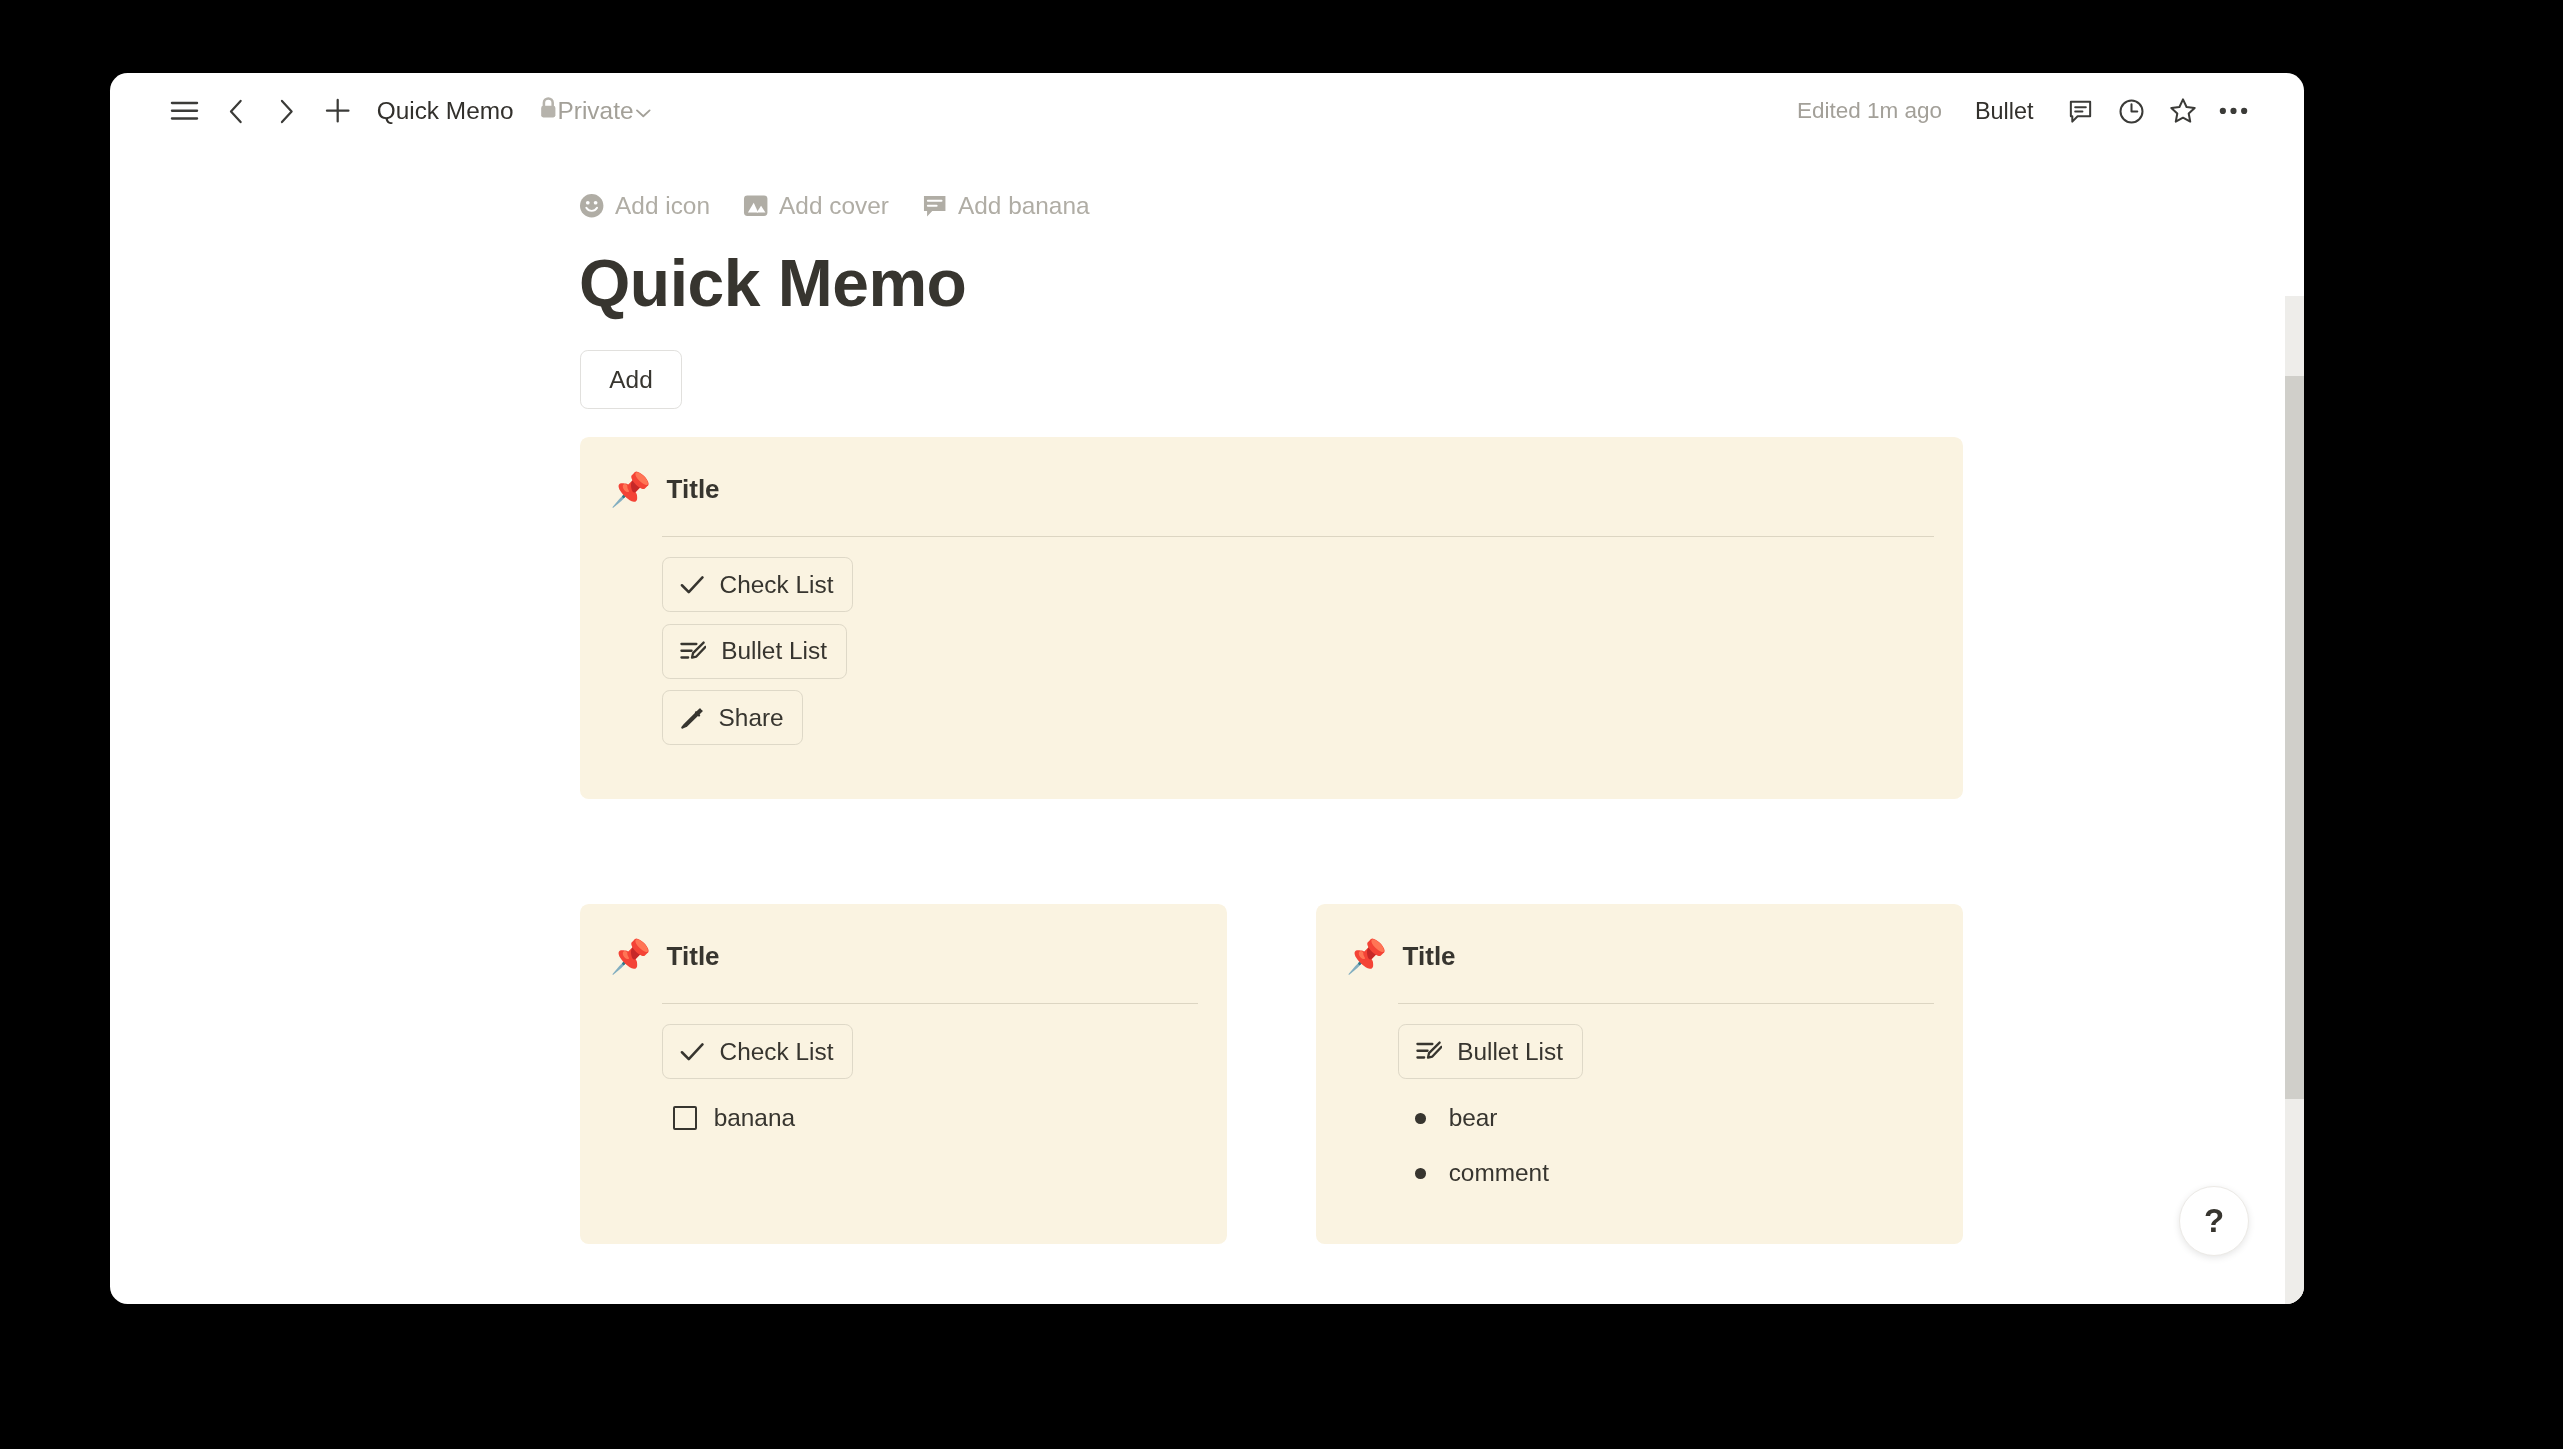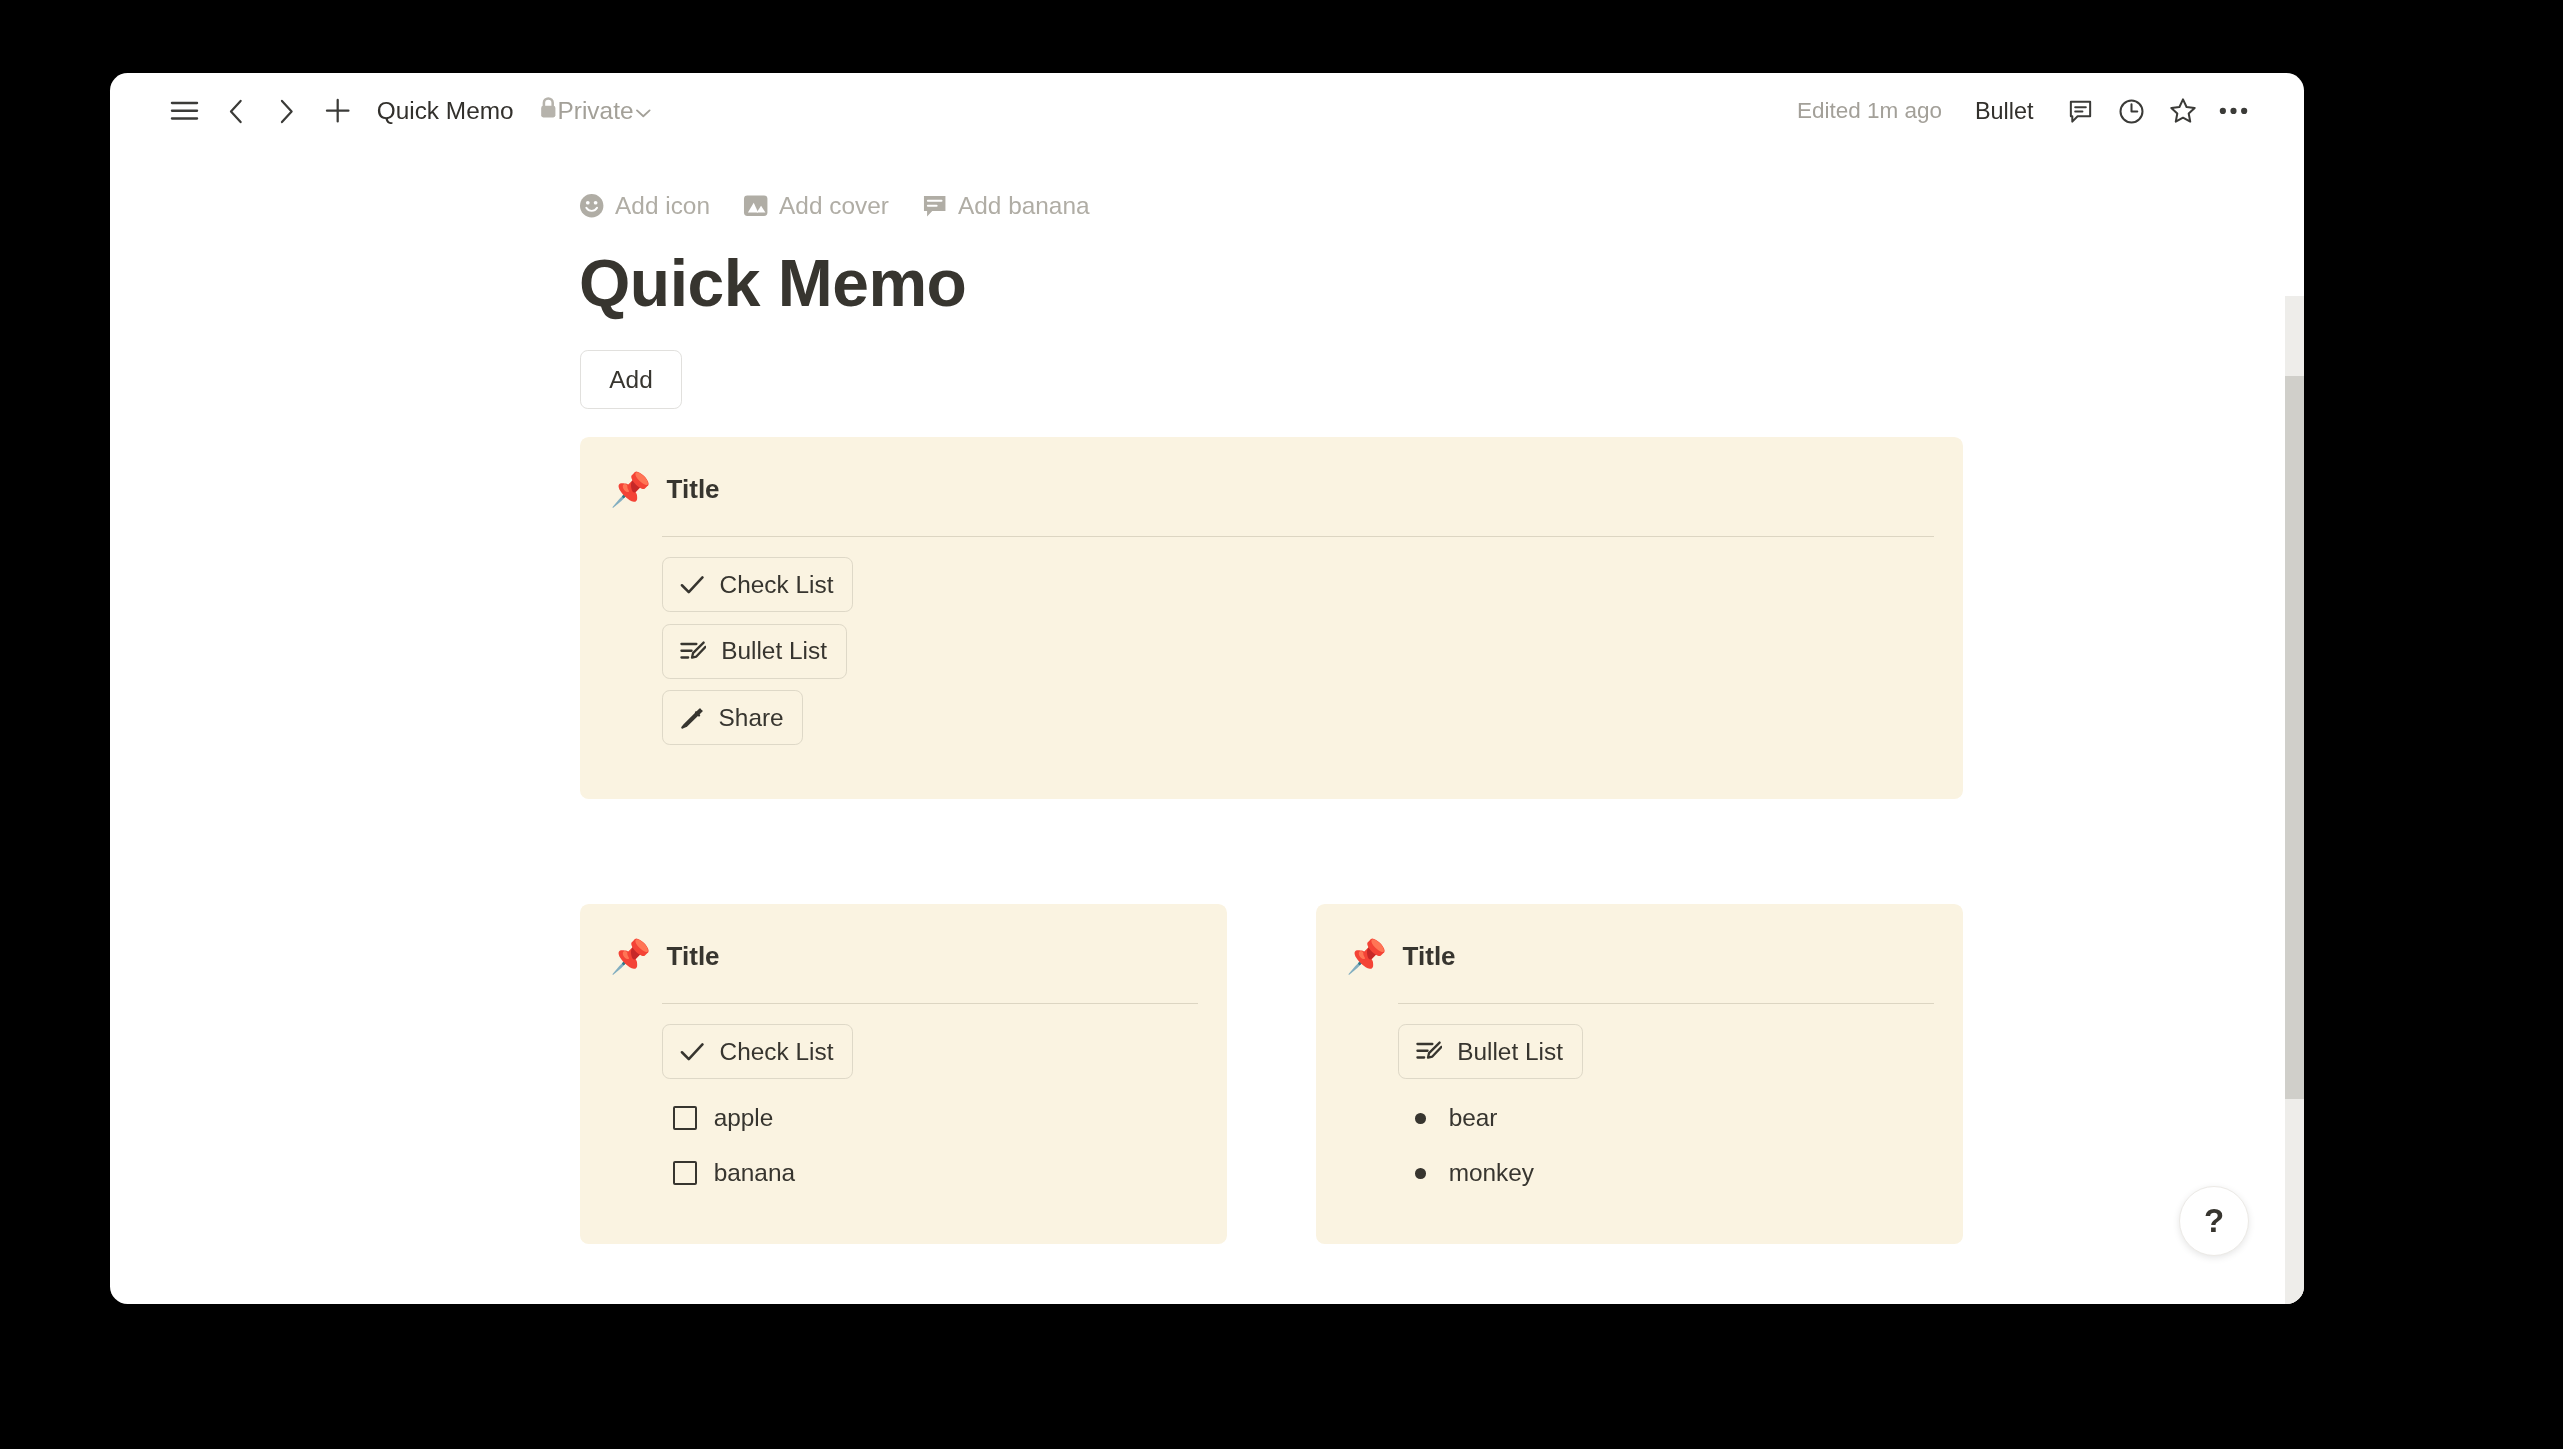--- a/index.html
+++ b/index.html
@@ -454,24 +454,20 @@
 
             <div><button class="tool-btn">
               <span>
                 <svg width="24.4" height="19.5" viewBox="0 0 25 20" fill="none" stroke="#37352f" stroke-width="2.6" stroke-linecap="round" stroke-linejoin="round">
                   <polyline points="2,10.5 9,17.5 23,2.5"></polyline>
                 </svg>
               </span>
               <span>Check List</span>
             </button></div>
 
-            <div class="list-item">
-              <span class="checkbox-box"></span>
-              <span>apple</span>
-            </div>
 
             <div class="list-item">
               <span class="checkbox-box"></span>
               <span>banana</span>
             </div>
 
           </div>
         </div>
 
         <div id="memo-card-3" class="memo-card">
@@ -494,21 +490,21 @@
               <span>Bullet List</span>
             </button></div>
 
             <div class="list-item">
               <span class="bullet-dot"></span>
               <span>bear</span>
             </div>
 
             <div class="list-item">
               <span class="bullet-dot"></span>
-              <span>monkey</span>
+              <span>comment</span>
             </div>
 
           </div>
         </div>
 
       </div>
     </div>
 
     <div id="scrollbar-track">
       <div id="scrollbar-thumb"></div>

